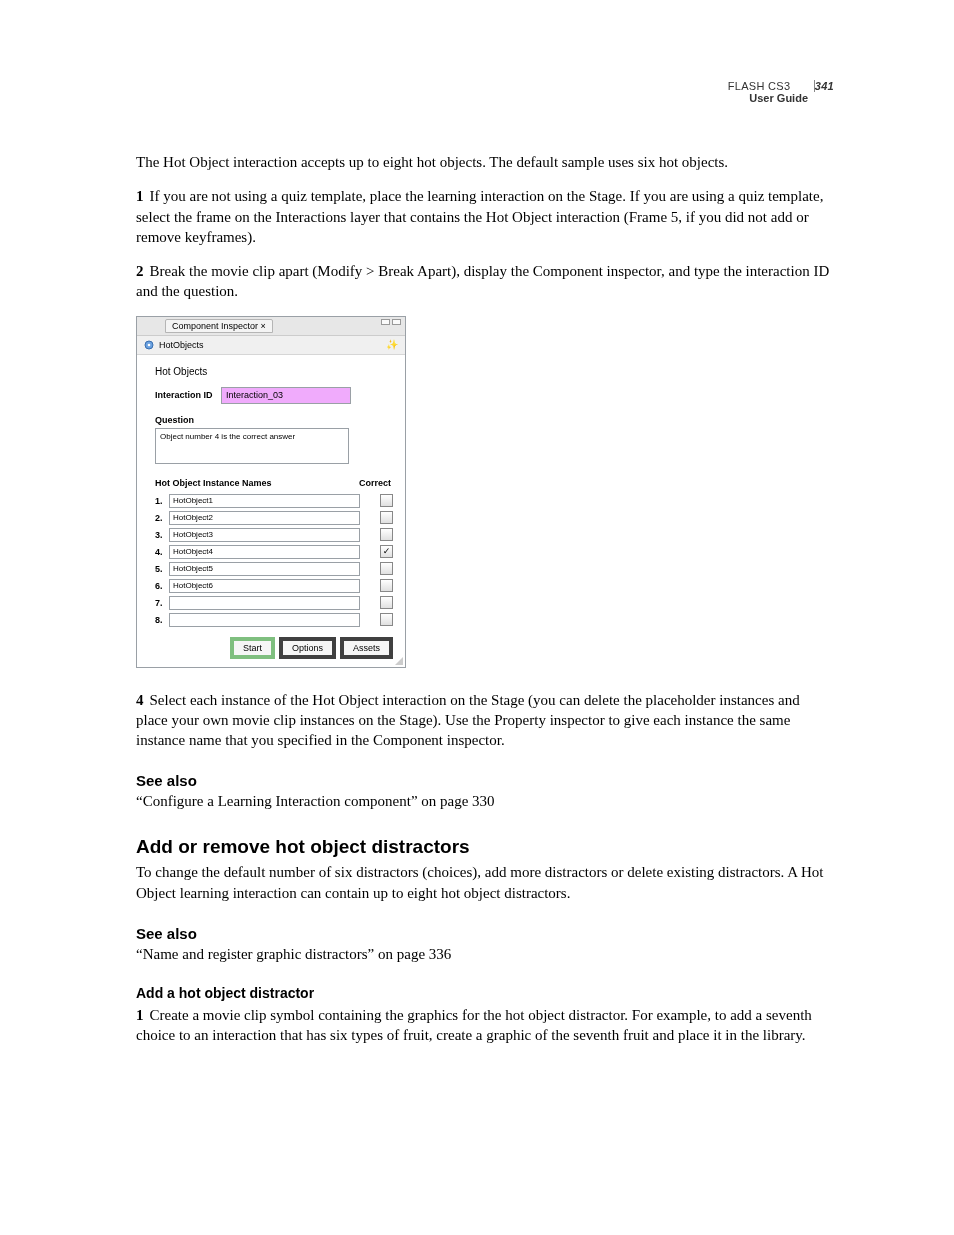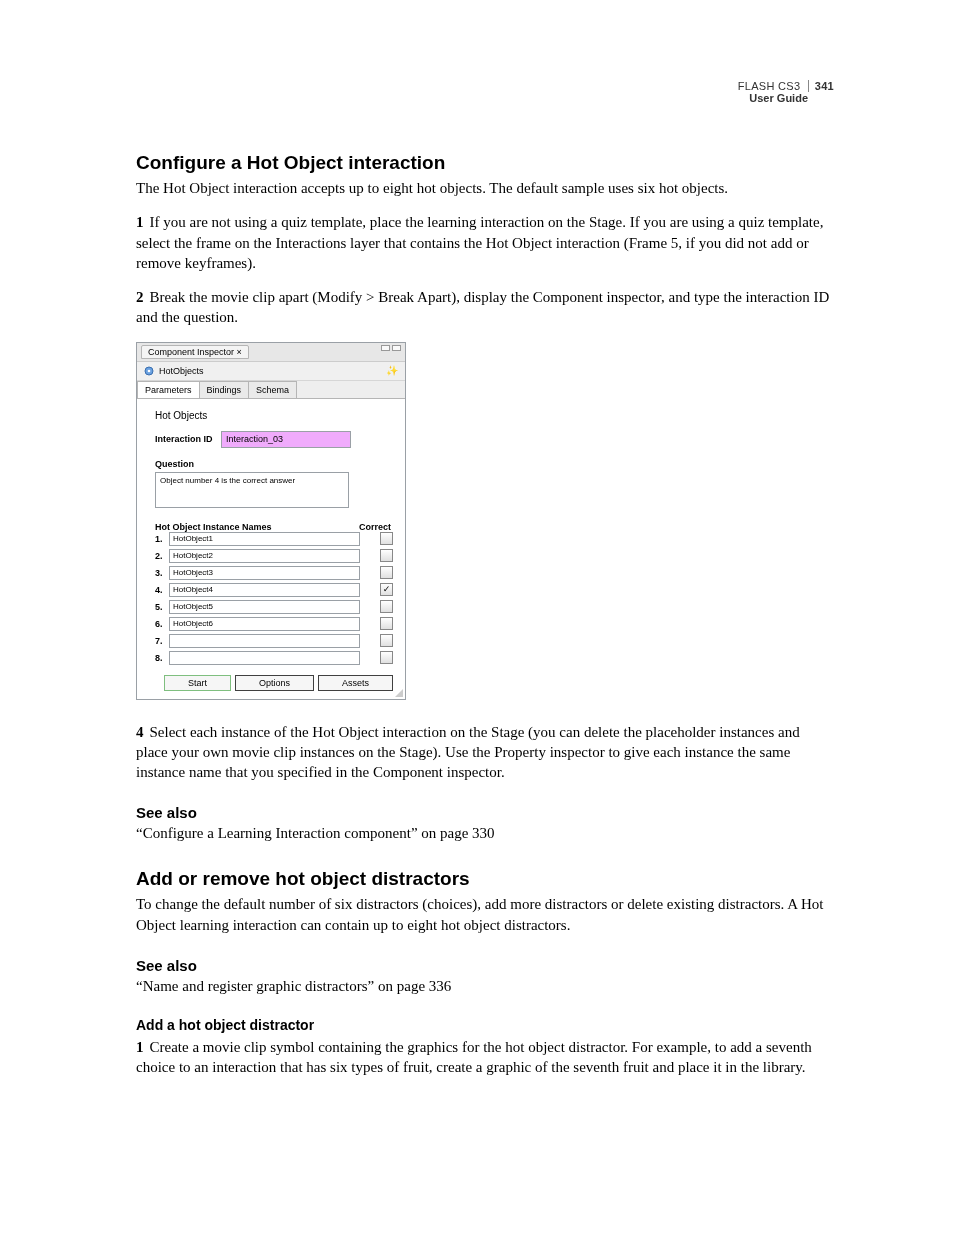--- a/index.html
+++ b/index.html
@@ -19,22 +19,22 @@
     text-align: right;
     font-family: "Myriad Pro", Arial, sans-serif;
     font-size: 11px;
     color: #333;
     margin-bottom: 48px;
   }
   .header-line1 { letter-spacing: 0.3px; }
   .header-line1 .pagenum {
     font-weight: bold;
     border-left: 1px solid #888;
-    padding-left: 6px;
-    margin-left: 4px;
+    margin-left: 20px;
+    font-style: italic;
   }
   .header-line2 {
     font-weight: bold;
     padding-right: 26px;
   }
   h2.section {
     font-family: "Myriad Pro", Arial, sans-serif;
     font-weight: bold;
     font-size: 19px;
     margin: 0 0 4px 0;
@@ -84,20 +84,21 @@
     padding: 2px 4px;
     background: #e7e7e7;
     border-bottom: 1px solid #ccc;
     position: relative;
   }
   .ci-titlebar .tab {
     background: #f4f4f4;
     border: 1px solid #b5b5b5;
     padding: 1px 6px;
     border-radius: 2px 2px 0 0;
+    margin-left: 24px;
   }
   .ci-titlebar .win-ctrls {
     position: absolute;
     right: 4px;
     top: 2px;
     display: flex;
     gap: 2px;
   }
   .ci-titlebar .wc {
     width: 7px; height: 4px;
@@ -181,21 +182,21 @@
     padding: 3px 4px;
     font-size: 8px;
     height: 28px;
     width: 184px;
     margin-bottom: 14px;
   }
   .ci-listhdr {
     display: flex;
     font-weight: bold;
     font-size: 9px;
-    margin-bottom: 0;
+    margin-bottom: 6px;
   }
   .ci-listhdr .h1 { flex: 1; }
   .ci-listhdr .h2 { width: 40px; text-align: right; padding-right: 2px; }
   .ci-item {
     display: flex;
     align-items: center;
     margin-bottom: 3px;
   }
   .ci-item .n {
     width: 14px;
@@ -220,22 +221,22 @@
     text-align: center;
     color: #000;
   }
   .ci-footer {
     display: flex;
     justify-content: flex-end;
     gap: 4px;
     margin-top: 10px;
   }
   .ci-footer .btn {
-    border: 1px solid #404040;
-    padding: 2px 23px;
+    border: 4px solid #404040;
+    padding: 2px 9px;
     font-size: 9px;
     background: #f6f6f6;
     border-radius: 0;
   }
   .ci-footer .btn.primary {
     border-color: #7fbf7f;
   }
   .grip {
     position: absolute;
     right: 2px; bottom: 2px;
@@ -255,21 +256,20 @@
 
 <div class="page">
   <div class="header">
     <div class="header-line1">
       <span>FLASH CS3</span>
       <span class="pagenum">341</span>
     </div>
     <div class="header-line2">User Guide</div>
   </div>
 
-  <h2 class="section">Configure a Hot Object interaction</h2>
   <p class="body">The Hot Object interaction accepts up to eight hot objects. The default sample uses six hot objects.</p>
 
   <p class="step"><span class="num">1</span><span>If you are not using a quiz template, place the learning interaction on the Stage. If you are using a quiz template, select the frame on the Interactions layer that contains the Hot Object interaction (Frame 5, if you did not add or remove keyframes).</span></p>
 
   <p class="step"><span class="num">2</span><span>Break the movie clip apart (Modify &gt; Break Apart), display the Component inspector, and type the interaction ID and the question.</span></p>
 
   <div class="ci-window">
     <div class="ci-titlebar">
       <span class="tab"><span>Component Inspector</span> <span>×</span></span>
       <div class="win-ctrls">
@@ -280,25 +280,20 @@
     <div class="ci-subtitle">
       <span class="gear">
         <svg width="12" height="12" viewBox="0 0 12 12">
             <circle cx="6" cy="6" r="4" fill="#6aa1e0" stroke="#3a6fb0"></circle>
             <circle cx="6" cy="6" r="1.3" fill="#fff"></circle>
           </svg>
       </span>
       <span>HotObjects</span>
       <span class="magic">✨</span>
     </div>
-    <div class="ci-tabs">
-      <div class="t active">Parameters</div>
-      <div class="t">Bindings</div>
-      <div class="t">Schema</div>
-    </div>
     <div class="ci-body">
       <div class="title">Hot Objects</div>
       <div class="ci-row">
         <div class="lbl">Interaction ID</div>
         <div class="fld">Interaction_03</div>
       </div>
       <div class="lbl" style="font-weight:bold; font-size:9px; margin-bottom:3px;margin-top:11px;">Question</div>
       <div class="ci-question">Object number 4 is the correct answer</div>
 
       <div class="ci-listhdr">

